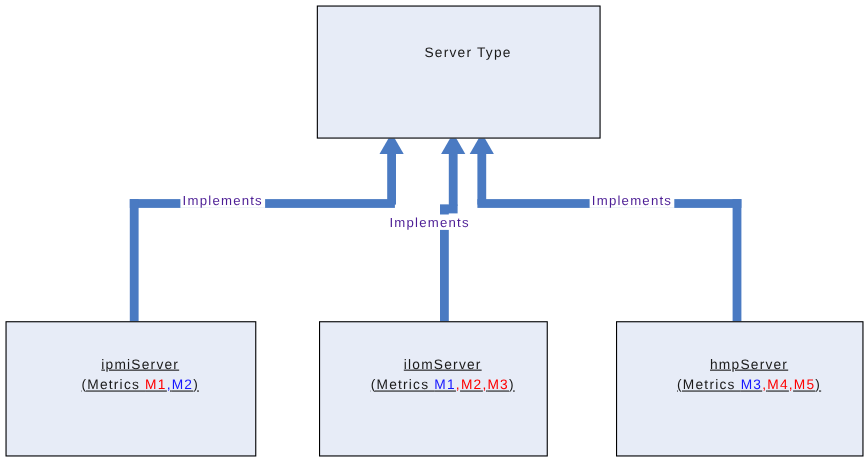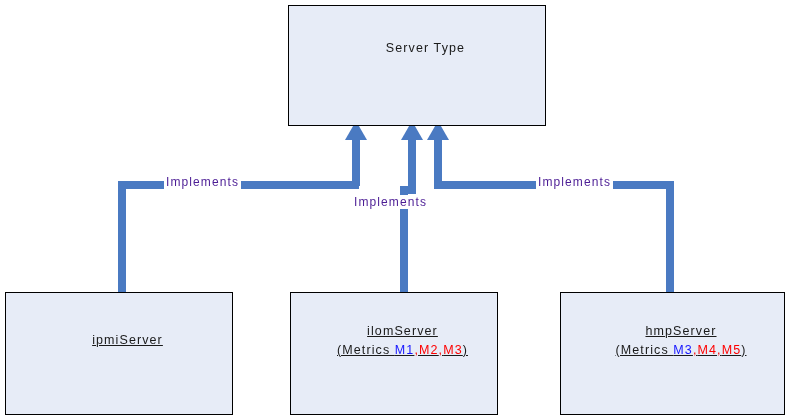--- a/index.html
+++ b/index.html
@@ -107,20 +107,21 @@
 
   <div class="uml-box" id="box-server-type">
     <div class="box-text">
       <span class="box-title">Server Type</span>
     </div>
   </div>
 
   <div class="uml-box sub-box" id="box-ipmi">
     <div class="box-text">
       <span class="box-title">ipmiServer</span>
+      <span class="box-metrics"><span>(Metrics </span><span class="m-red">M1</span><span class="m-blue">,</span><span class="m-blue">M2</span><span>)</span></span>
     </div>
   </div>
 
   <div class="uml-box sub-box" id="box-ilom">
     <div class="box-text">
       <span class="box-title">ilomServer</span>
       <span class="box-metrics"><span>(Metrics </span><span class="m-blue">M1</span><span class="m-red">,</span><span class="m-red">M2</span><span class="m-red">,</span><span class="m-red">M3</span><span>)</span></span>
     </div>
   </div>
 

